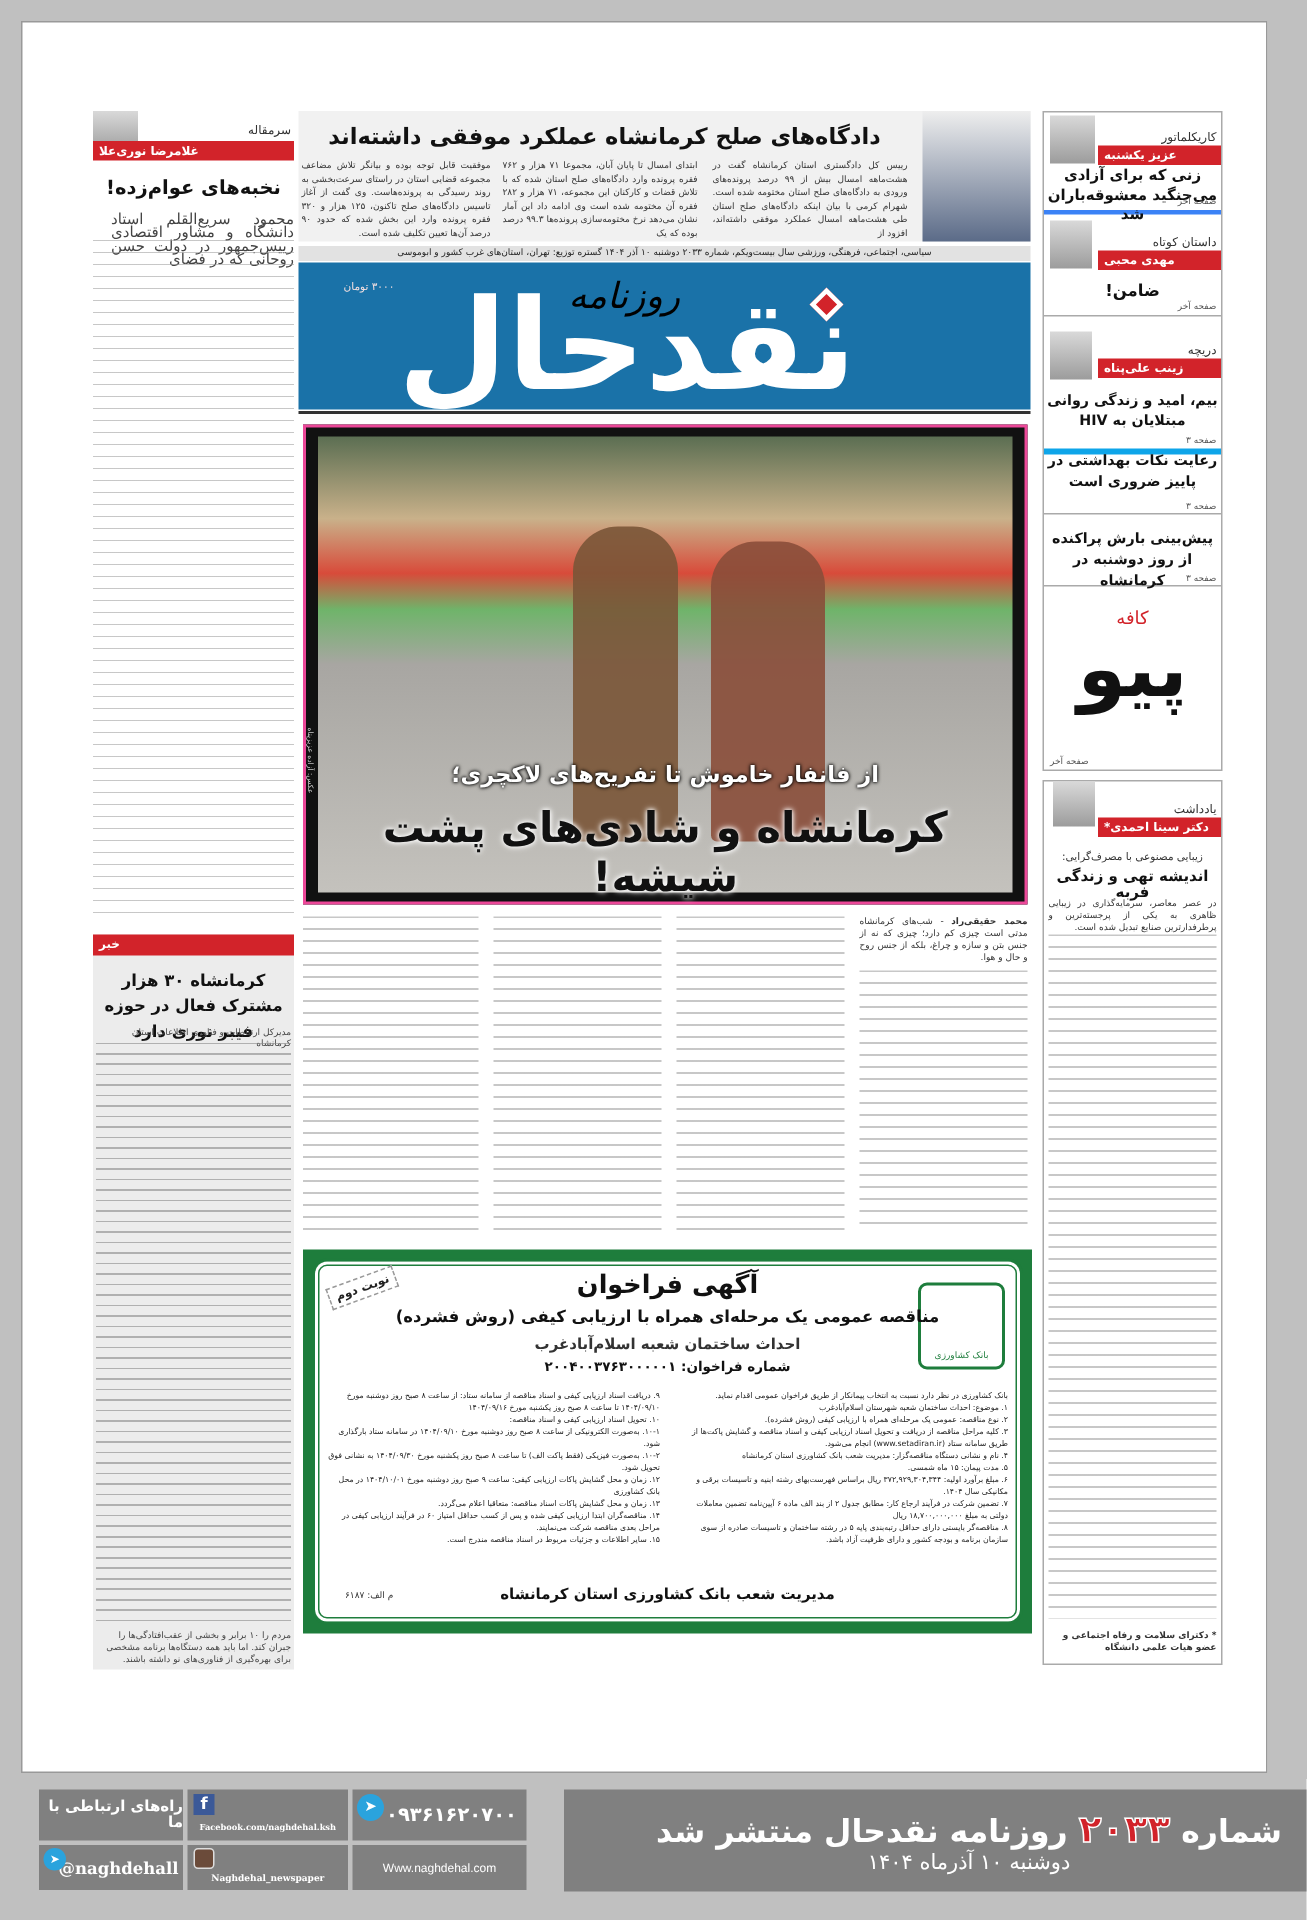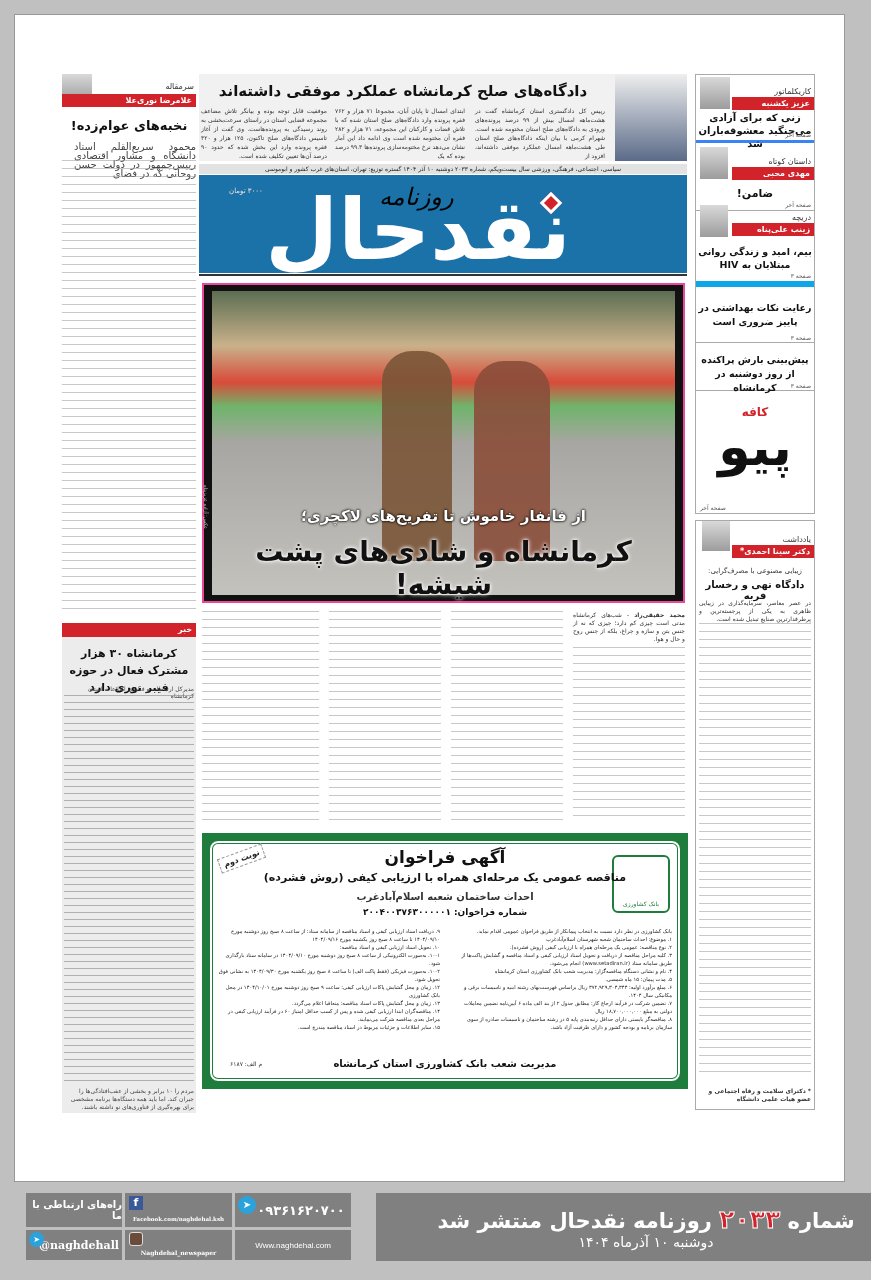--- a/index.html
+++ b/index.html
@@ -2,21 +2,21 @@
 <html><head>
 <meta charset="utf-8">
 <style>
   * { box-sizing: border-box; margin: 0; padding: 0; }
   html, body { width: 871px; height: 1280px; overflow: hidden; }
   body { background: #c0c0c0; font-family: "DejaVu Sans", sans-serif; position: relative; direction: rtl; }
   .page { position: absolute; left: 14px; top: 14px; width: 831px; height: 1168px; background: #fff; border: 1px solid #999; }
   .abs { position: absolute; }
   .fake-lines { background: repeating-linear-gradient(to bottom, #9a9a9a 0 1px, transparent 1px 8px); opacity: .55; }
   .fake-lines-dense { background: repeating-linear-gradient(to bottom, #888 0 1px, transparent 1px 7px); opacity: .6; }
-  .redbar { background: #d2232a; color: #fff; font-size: 8px; padding: 2px 4px; text-align: right; font-weight: bold; }
+  .redbar { background: #d2232a; color: #fff; font-size: 8px; padding: 2px 4px; text-align: left; font-weight: bold; }
   .kicker { font-size: 8px; color: #333; }
   .photo-ph { background: linear-gradient(#d9d9d9,#9c9c9c); }
   .box { border: 1px solid #aaa; background: #fff; }
   .hl { font-weight: bold; text-align: center; color: #111; }
   .pg { font-size: 6px; color: #555; text-align: right; }
   .footer-cell { background: #808080; color: #fff; position: absolute; display: flex; align-items: center; justify-content: center; font-weight: bold; }
 </style>
 </head>
 <body>
 
@@ -122,48 +122,48 @@
       <div class="abs hl" style="left:2px;right:2px;top:36px;font-size:10px;line-height:13px;">زنی که برای آزادی می‌جنگید معشوقه‌باران شد</div>
       <div class="abs pg" style="right:3px;bottom:2px;">صفحه آخر</div>
     </div>
     <div class="abs" style="left:0;right:0;top:68px;height:68px;border-bottom:1px solid #aaa;">
       <div class="abs photo-ph" style="left:4px;top:4px;width:28px;height:32px;"></div>
       <div class="abs kicker" style="right:3px;top:14px;">داستان کوتاه</div>
       <div class="abs redbar" style="right:0;left:36px;top:24px;">مهدی محبی</div>
       <div class="abs hl" style="left:2px;right:2px;top:44px;font-size:11px;">ضامن!</div>
       <div class="abs pg" style="right:3px;bottom:2px;">صفحه آخر</div>
     </div>
-    <div class="abs" style="left:0;right:0;top:128px;height:84px;border-bottom:6px solid #0ea5e9;">
+    <div class="abs" style="left:0;right:0;top:144px;height:84px;border-bottom:4px solid #0ea5e9;">
       <div class="abs photo-ph" style="left:4px;top:2px;width:28px;height:32px;"></div>
       <div class="abs kicker" style="right:3px;top:10px;">دریچه</div>
       <div class="abs redbar" style="right:0;left:36px;top:20px;">زینب علی‌پناه</div>
       <div class="abs hl" style="left:2px;right:2px;top:42px;font-size:9.5px;line-height:13px;">بیم، امید و زندگی روانی مبتلایان به HIV</div>
       <div class="abs pg" style="right:3px;bottom:2px;">صفحه ۳</div>
     </div>
     <div class="abs" style="left:0;right:0;top:220px;height:48px;border-bottom:1px solid #aaa;">
       <div class="abs hl" style="left:2px;right:2px;top:6px;font-size:9.5px;line-height:14px;">رعایت نکات بهداشتی در پاییز ضروری است</div>
       <div class="abs pg" style="right:3px;bottom:1px;">صفحه ۳</div>
     </div>
     <div class="abs" style="left:0;right:0;top:268px;height:48px;border-bottom:1px solid #aaa;">
       <div class="abs hl" style="left:2px;right:2px;top:10px;font-size:9.5px;line-height:14px;">پیش‌بینی بارش پراکنده از روز دوشنبه در کرمانشاه</div>
       <div class="abs pg" style="right:3px;bottom:1px;">صفحه ۳</div>
     </div>
     <div class="abs" style="left:0;right:0;top:316px;height:124px;">
-      <div class="abs" style="left:0;right:0;top:14px;text-align:center;color:#d2232a;font-size:12px;font-weight:bold;">کافه</div>
+      <div class="abs" style="left:0;right:0;top:14px;text-align:center;color:#d2232a;font-size:12px;font-weight:normal;">کافه</div>
       <div class="abs" style="left:0;right:0;top:26px;text-align:center;color:#111;font-size:52px;font-weight:bold;line-height:60px;">پیو</div>
       <div class="abs pg" style="left:4px;bottom:4px;text-align:left;">صفحه آخر</div>
     </div>
   </div>
 
   <div class="abs box" style="left:680px;top:505px;width:120px;height:590px;">
     <div class="abs photo-ph" style="left:6px;top:0;width:28px;height:30px;"></div>
     <div class="abs kicker" style="right:3px;top:14px;">یادداشت</div>
     <div class="abs redbar" style="right:0;left:36px;top:24px;">دکتر سینا احمدی*</div>
     <div class="abs" style="left:2px;right:2px;top:46px;font-size:7px;text-align:center;color:#333;">زیبایی مصنوعی با مصرف‌گرایی:</div>
-    <div class="abs hl" style="left:2px;right:2px;top:58px;font-size:10px;">دادگاه تهی و رخسار فربه</div>
+    <div class="abs hl" style="left:2px;right:2px;top:58px;font-size:10px;">اندیشه تهی و زندگی فربه</div>
     <div class="abs" style="left:3px;right:3px;top:78px;font-size:6px;line-height:8px;color:#333;text-align:justify;">در عصر معاصر، سرمایه‌گذاری در زیبایی ظاهری به یکی از پرجسته‌ترین و پرطرفدارترین صنایع تبدیل شده است.</div>
     <div class="abs fake-lines" style="left:3px;right:3px;top:102px;bottom:30px;"></div>
     <div class="abs" style="left:3px;right:3px;bottom:6px;font-size:6px;line-height:8px;font-weight:bold;color:#333;">* دکترای سلامت و رفاه اجتماعی و عضو هیات علمی دانشگاه</div>
   </div>
 </div>
 
 <div class="footer-cell" style="left:376px;top:1193px;width:540px;height:68px;flex-direction:column;">
   <div style="font-size:21px;">
     <span>شماره</span>
     <span style="color:#d2232a;-webkit-text-stroke:1px #fff;font-size:25px;">۲۰۳۳</span>

